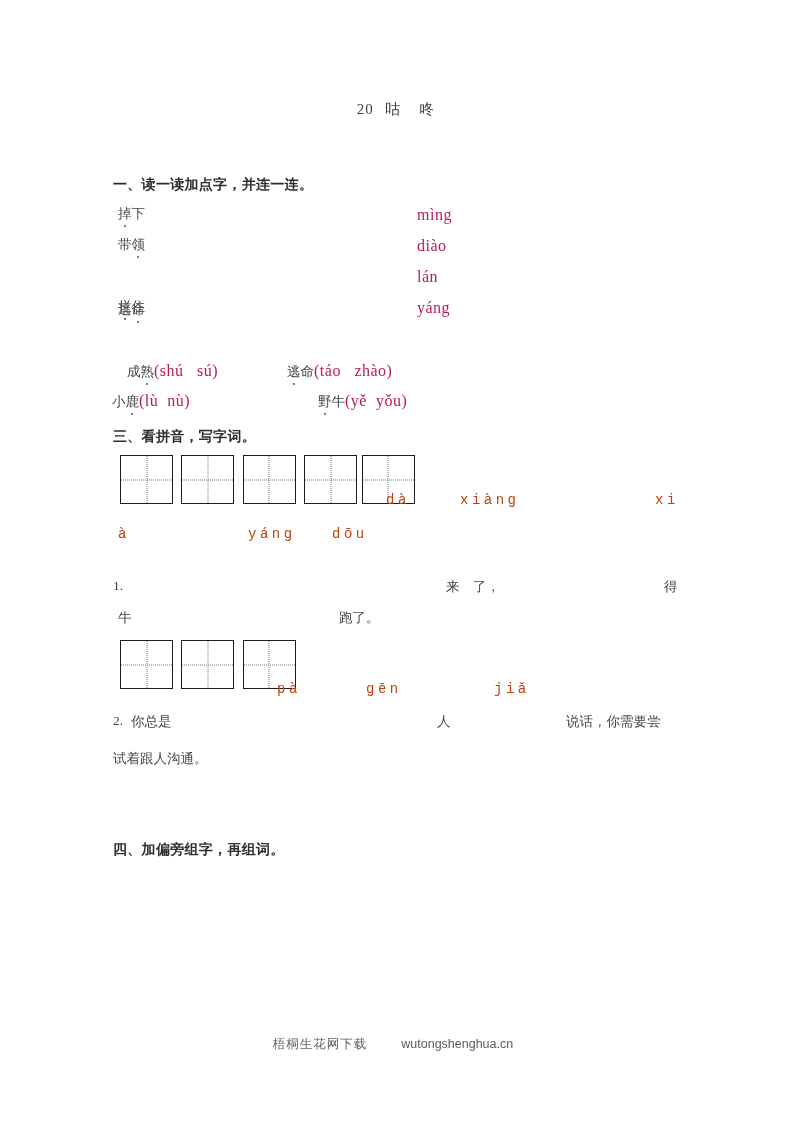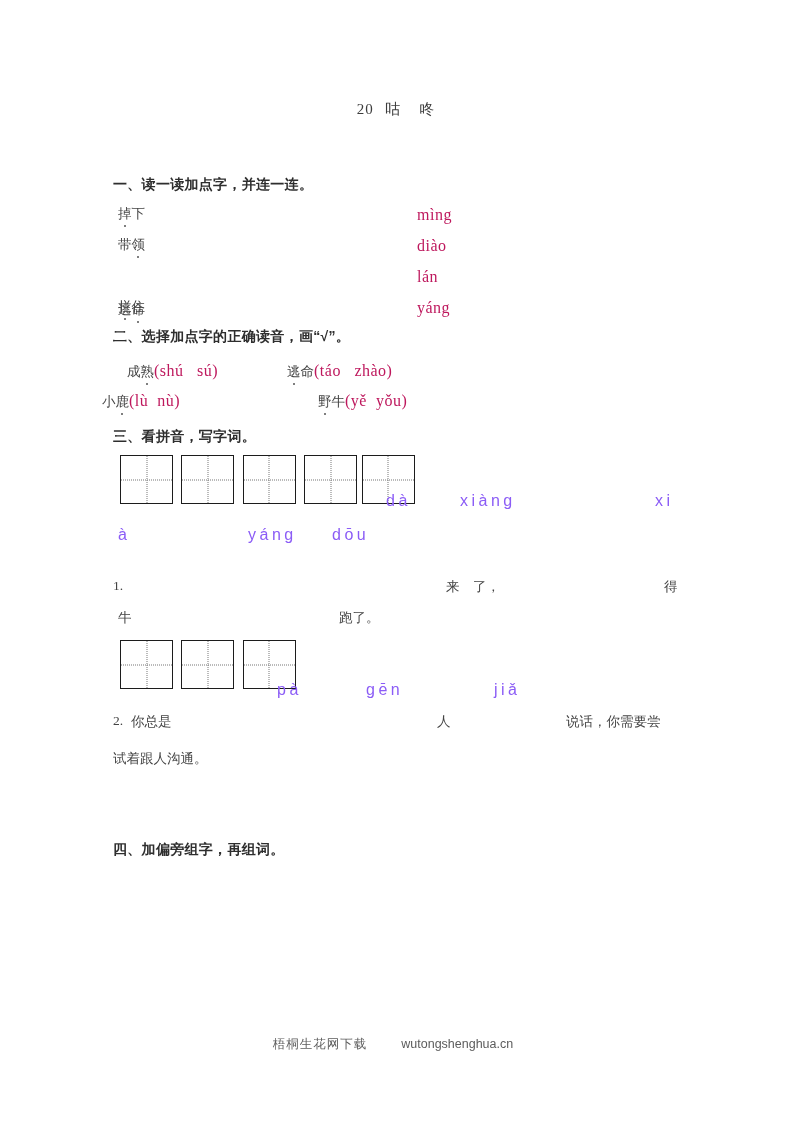--- a/index.html
+++ b/index.html
@@ -71,23 +71,23 @@
     font-size: 13.5px;
     color: #444;
   }
   .pinyin {
     font-family: "Liberation Serif", "DejaVu Serif", serif;
     font-size: 16px;
     color: #be185d;
     letter-spacing: 0.5px;
   }
   .pinyin-wide {
-    font-family: Liberation Sans, sans-serif;
-    font-size: 16px;
-    color: #8b5cf6;
+    font-family: Liberation Mono, monospace;
+    font-size: 14px;
+    color: #c2410c;
     letter-spacing: 3.5px;
   }
 
   
   .dotted {
     position: relative;
     display: inline-block;
   }
   .dotted::after {
     content: "";
@@ -173,26 +173,25 @@
 
   <div class="txt hanzi" style="left:118px; top:236px;">带<span class="dotted">领</span></div>
   <div class="txt pinyin" style="left:417px; top:237px;">diào</div>
 
   <div class="txt hanzi" style="left:118px; top:261px;margin-top:40px;">逃<span class="dotted">命</span></div>
   <div class="txt pinyin" style="left:417px; top:268px;">lán</div>
 
   <div class="txt hanzi" style="left:118px; top:298px;"><span class="dotted">拦</span>住</div>
   <div class="txt pinyin" style="left:417px; top:299px;">yáng</div>
 
-  <div class="sec-head" style="top:328px;">二、选择加点字的正确读音，画“√”。</div>
 
   <div class="txt hanzi" style="left:118px; top:362px;margin-left:9px;">成<span class="dotted">熟</span><span class="pinyin">(shú&nbsp;&nbsp;&nbsp;sú)</span></div>
   <div class="txt hanzi" style="left:287px; top:362px;"><span class="dotted">逃</span>命<span class="pinyin">(táo&nbsp;&nbsp;&nbsp;zhào)</span></div>
 
-  <div class="txt hanzi" style="left:102px; top:392px;">小<span class="dotted">鹿</span><span class="pinyin">(lù&nbsp;&nbsp;nù)</span></div>
+  <div class="txt hanzi" style="left:112px; top:392px;">小<span class="dotted">鹿</span><span class="pinyin">(lù&nbsp;&nbsp;nù)</span></div>
   <div class="txt hanzi" style="left:318px; top:392px;"><span class="dotted">野</span>牛<span class="pinyin">(yě&nbsp;&nbsp;yǒu)</span></div>
 
   <div class="sec-head" style="top:428px;">三、看拼音，写字词。</div>
 
   <div class="grid-row" style="left:120px; top:455px;">
     <span class="tzg" style="width:53px;height:49px;"></span>
     <span class="tzg" style="width:53px;height:49px;margin-left:4px;"></span>
     <span class="tzg" style="width:53px;height:49px;margin-left:4px;"></span>
     <span class="tzg" style="width:53px;height:49px;margin-left:4px;"></span>
     <span class="tzg" style="width:53px;height:49px;margin-left:0px;"></span>

